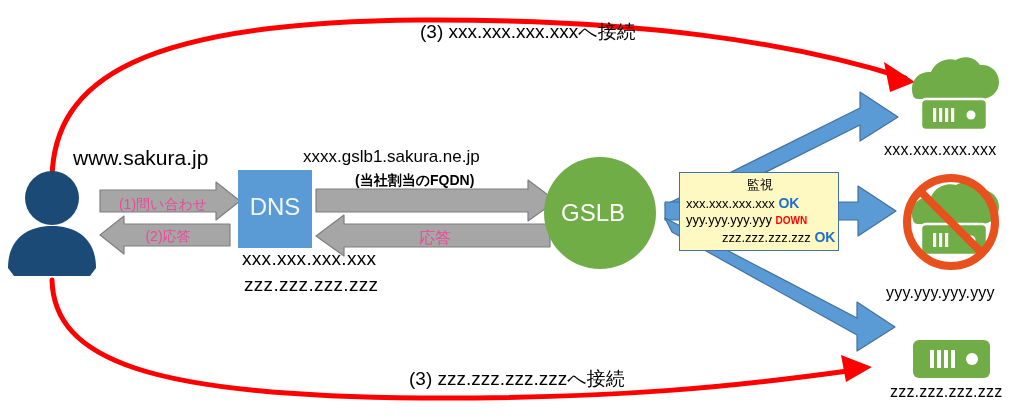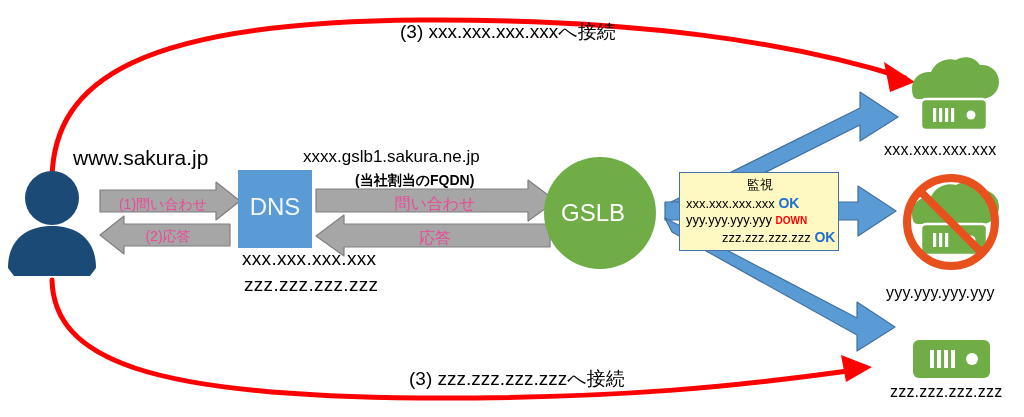--- a/index.html
+++ b/index.html
@@ -56,21 +56,21 @@
     letter-spacing: 0.3px;
   }
   #dns-ip-2 {
     left: 244px;
     top: 275px;
     font-size: 19px;
     letter-spacing: 0.3px;
   }
   
   #red-caption-top {
-    left: 400px;
+    left: 420px;
     top: 22px;
     font-size: 19px;
   }
   #red-caption-bottom {
     left: 409px;
     top: 369px;
     font-size: 19px;
   }
   
   #server-ip-top {
@@ -257,21 +257,20 @@
   <div class="lbl" id="dns-ip-1">xxx.xxx.xxx.xxx</div>
   <div class="lbl" id="dns-ip-2">zzz.zzz.zzz.zzz</div>
 
   <div class="lbl" id="gslb-fqdn-label">xxxx.gslb1.sakura.ne.jp</div>
   <div class="lbl" id="gslb-fqdn-note">(当社割当のFQDN)</div>
 
   <div id="gslb-node-label">GSLB</div>
 
   <div class="grey-arrow-text" id="grey-txt-1">(1)問い合わせ</div>
   <div class="grey-arrow-text" id="grey-txt-2">(2)応答</div>
-  <div class="grey-arrow-text" id="grey-txt-3">問い合わせ</div>
   <div class="grey-arrow-text" id="grey-txt-4">応答</div>
 
   <div id="monitor-box">
     <div id="monitor-title">監視</div>
     <div class="monitor-row" id="mrow0">
       <span class="ip">xxx.xxx.xxx.xxx</span>
       <span class="st-ok">OK</span>
     </div>
     <div class="monitor-row" id="mrow1">
       <span class="ip">yyy.yyy.yyy.yyy</span>

